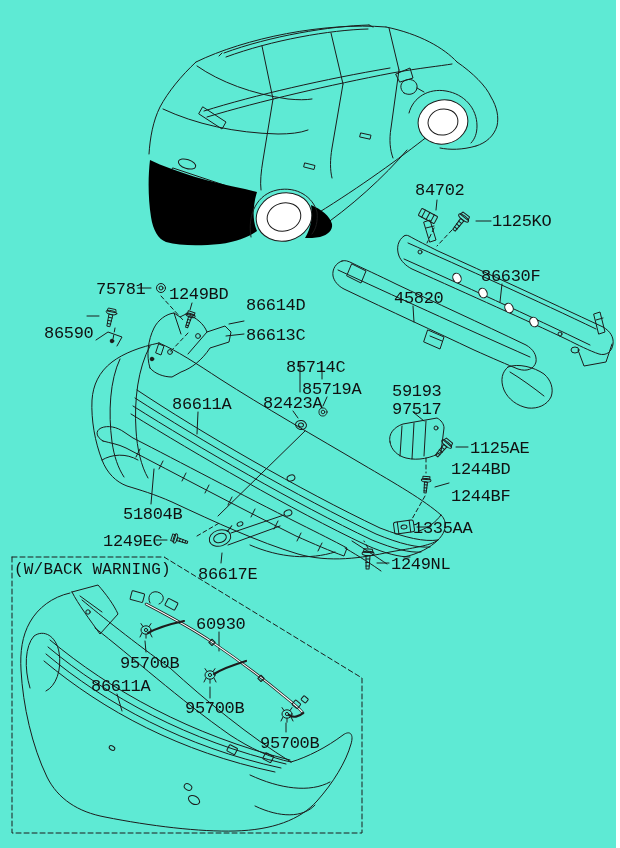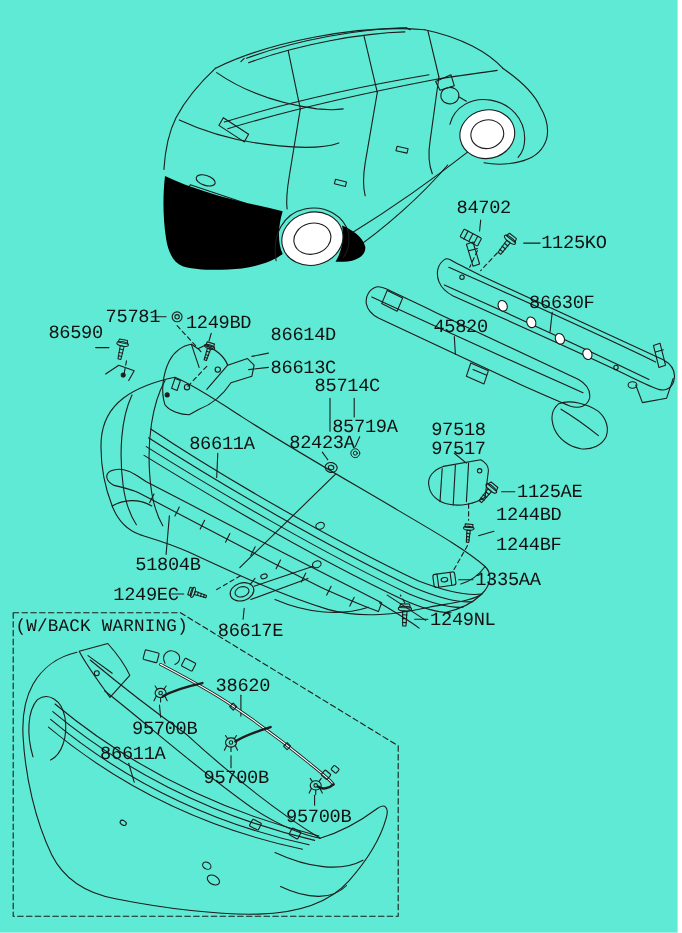--- a/index.html
+++ b/index.html
@@ -285,37 +285,37 @@
         </g>
   </g>
 </svg>
 
 <div class="part-label" style="left:415px;top:181px">84702</div>
 <div class="part-label" style="left:492px;top:212px">1125KO</div>
 <div class="part-label" style="left:481px;top:267px">86630F</div>
 <div class="part-label" style="left:394px;top:289px">45820</div>
 <div class="part-label" style="left:96px;top:280px">75781</div>
 <div class="part-label" style="left:169px;top:285px">1249BD</div>
-<div class="part-label" style="left:44px;top:294px">86590</div>
+<div class="part-label" style="left:44px;top:324px">86590</div>
 <div class="part-label" style="left:246px;top:296px">86614D</div>
 <div class="part-label" style="left:246px;top:326px">86613C</div>
-<div class="part-label" style="left:286px;top:342px">85714C</div>
+<div class="part-label" style="left:286px;top:358px">85714C</div>
 <div class="part-label" style="left:302px;top:380px">85719A</div>
 <div class="part-label" style="left:263px;top:394px">82423A</div>
-<div class="part-label" style="left:392px;top:382px">97518</div>
+<div class="part-label" style="left:392px;top:382px">59193</div>
 <div class="part-label" style="left:392px;top:400px">97517</div>
 <div class="part-label" style="left:172px;top:395px">86611A</div>
 <div class="part-label" style="left:470px;top:439px">1125AE</div>
 <div class="part-label" style="left:451px;top:460px">1244BD</div>
 <div class="part-label" style="left:451px;top:487px">1244BF</div>
-<div class="part-label" style="left:432px;top:519px">1335AA</div>
+<div class="part-label" style="left:413px;top:519px">1335AA</div>
 <div class="part-label" style="left:123px;top:505px">51804B</div>
 <div class="part-label" style="left:103px;top:532px">1249EC</div>
 <div class="part-label" style="left:391px;top:555px">1249NL</div>
 <div class="part-label" style="left:198px;top:565px">86617E</div>
 <div class="part-label inset-title" style="left:14px;top:561px">(W/BACK WARNING)</div>
-<div class="part-label" style="left:196px;top:615px">38620</div>
+<div class="part-label" style="left:196px;top:615px">60930</div>
 <div class="part-label" style="left:120px;top:654px">95700B</div>
 <div class="part-label" style="left:91px;top:677px">86611A</div>
 <div class="part-label" style="left:185px;top:699px">95700B</div>
 <div class="part-label" style="left:260px;top:734px">95700B</div>
 
 </div>
 
 </body></html>

